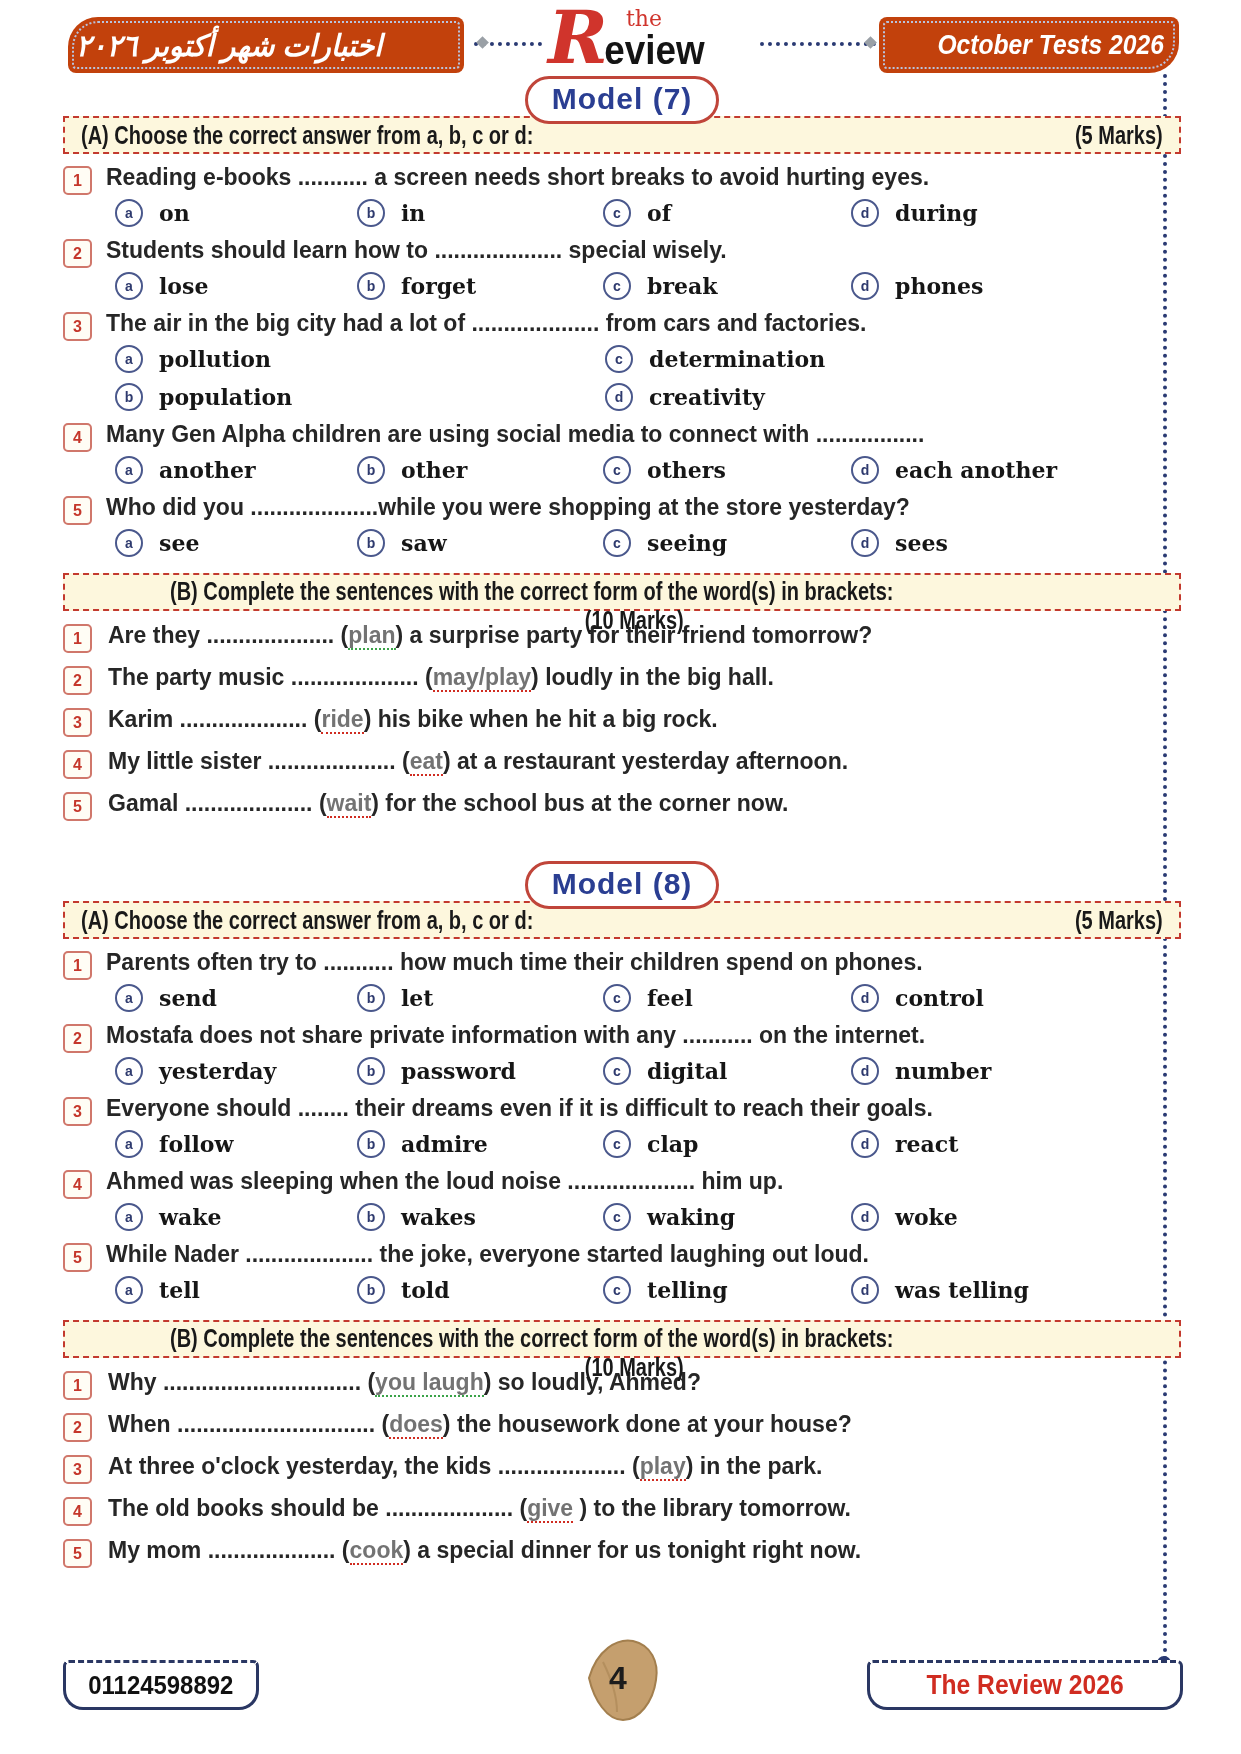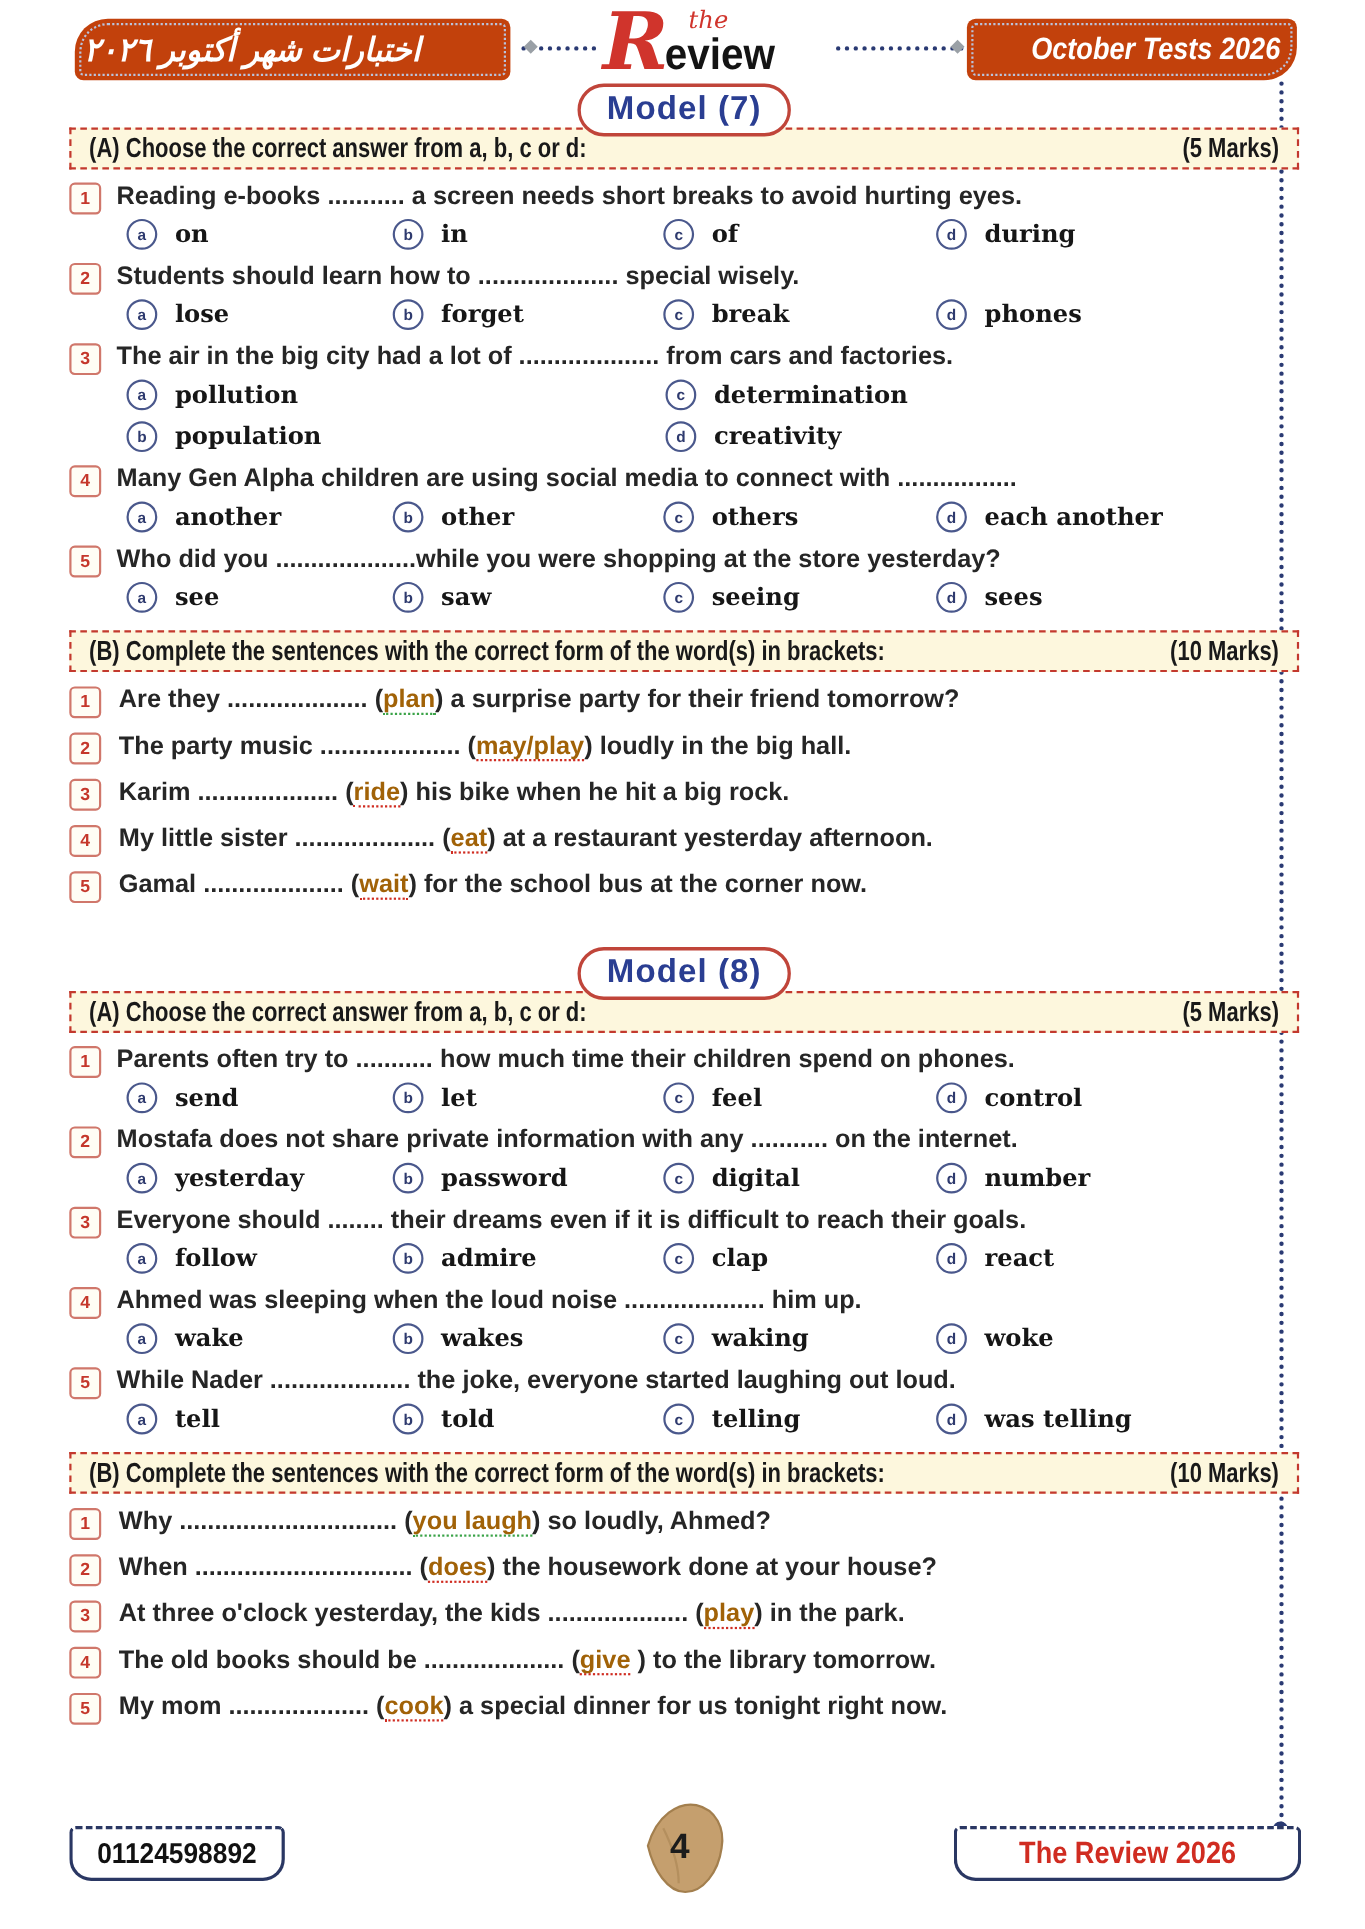--- a/index.html
+++ b/index.html
@@ -18,21 +18,21 @@
   .hconn2{left:760px;width:116px;}
   .diamond{position:absolute;width:9px;height:9px;background:#9aa0a6;transform:rotate(45deg);}
   .d1{left:478px;top:38px;}
   .d2{left:866px;top:38px;}
   .vline{position:absolute;left:1163px;top:74px;height:1588px;border-left:4px dotted #2a3a73;}
   .vdot{position:absolute;left:1157px;top:1656px;width:14px;height:14px;border-radius:50%;background:#2a3a73;}
 
   .logo{position:absolute;left:548px;top:6px;width:210px;height:76px;}
   .logo .r{position:absolute;left:0;top:-4px;font-family:"DejaVu Serif",serif;font-style:italic;font-weight:bold;
            font-size:72px;color:#d0342c;line-height:1;}
-  .logo .the{position:absolute;left:78px;top:0px;font-family:"DejaVu Serif",serif;font-style:italic;
+  .logo .the{position:absolute;left:78px;top:0px;font-family:"DejaVu Serif",serif;
              font-size:22px;color:#d0342c;}
   .logo .eview{position:absolute;left:52px;top:22px;font-size:40px;font-weight:bold;color:#141414;
                letter-spacing:0px;display:inline-block;transform:scaleX(0.92);}
 
   
   .content{position:absolute;left:63px;top:76px;width:1118px;}
   .model-wrap{text-align:center;position:relative;z-index:2;margin-bottom:-8px;}
   .model-box{display:inline-block;background:#fff;border:3px solid #c0453a;border-radius:26px;
              padding:3px 24px 5px 24px;color:#2a3e92;font-weight:bold;font-size:30px;letter-spacing:1px;}
   .m8{margin-top:40px;}
@@ -46,24 +46,24 @@
   .qnum{flex:0 0 auto;width:25px;height:25px;margin-top:3px;border:2px solid #d0776b;border-radius:5px;
         background:#fffdf5;color:#c5372b;font-weight:bold;font-size:16px;display:flex;align-items:center;justify-content:center;}
   .qtext{font-weight:bold;font-size:23px;color:#262626;line-height:1.3;}
   .opts{display:grid;grid-template-columns:242px 246px 248px auto;padding-left:52px;margin-top:4px;row-gap:10px;}
   .opts.two{grid-template-columns:490px auto;}
   .opt{display:flex;align-items:center;gap:16px;}
   .letter{flex:0 0 auto;width:24px;height:24px;border:2px solid #4a588c;border-radius:50%;color:#2e3a6e;
           font-weight:bold;font-size:14px;display:flex;align-items:center;justify-content:center;}
   .otext{font-family:"DejaVu Serif",serif;font-weight:bold;font-size:22px;color:#161616;white-space:nowrap;}
 
-  .bsec{margin-top:16px;}
+  .bsec{margin-top:16px;flex-direction:column;}
   .bi{display:flex;align-items:flex-start;gap:16px;margin-top:10px;}
   .bitext{font-weight:bold;font-size:23px;color:#262626;line-height:1.3;}
-  .rword{color:#a16207;}
+  .rword{color:#737373;}
   .u-green{border-bottom:2px dotted #3aa348;}
   .u-red{border-bottom:2px dotted #d02c21;}
 
   
   .foot-left{position:absolute;left:63px;top:1660px;width:190px;height:44px;background:#fff;
              border:3px solid #2a3763;border-radius:6px 6px 20px 20px;border-top-style:dashed;
              display:flex;align-items:center;justify-content:center;}
   .foot-left span{font-weight:bold;font-size:26px;color:#111;display:inline-block;transform:scaleX(0.92);}
   .foot-right{position:absolute;right:58px;top:1660px;width:310px;height:44px;background:#fff;
               border:3px solid #2a3763;border-radius:6px 6px 20px 20px;border-top-style:dashed;

